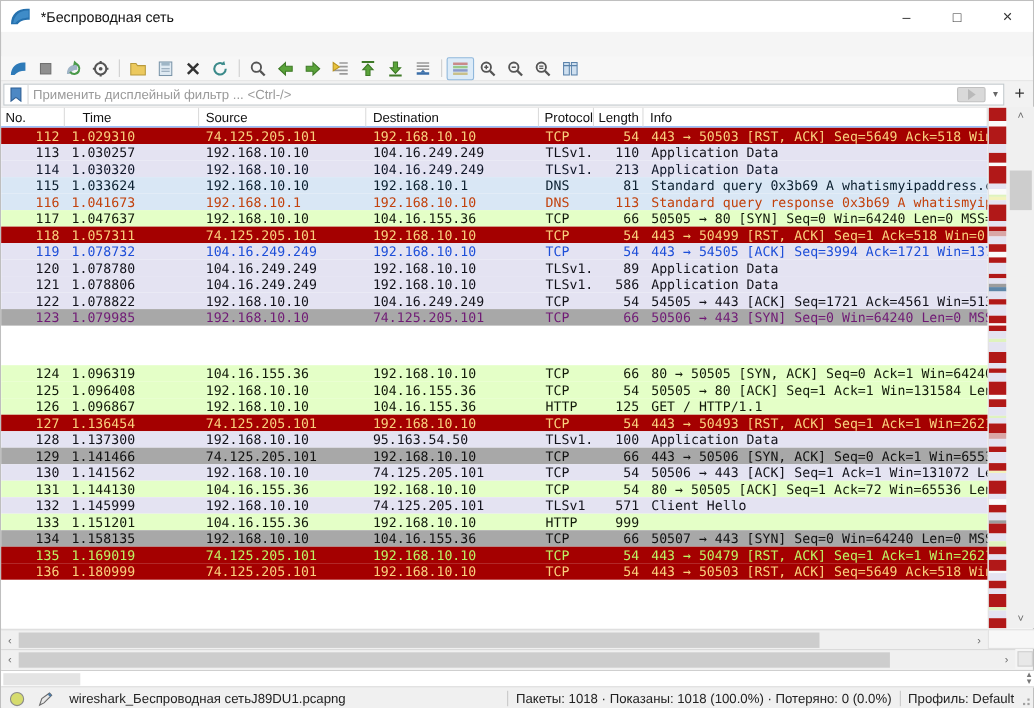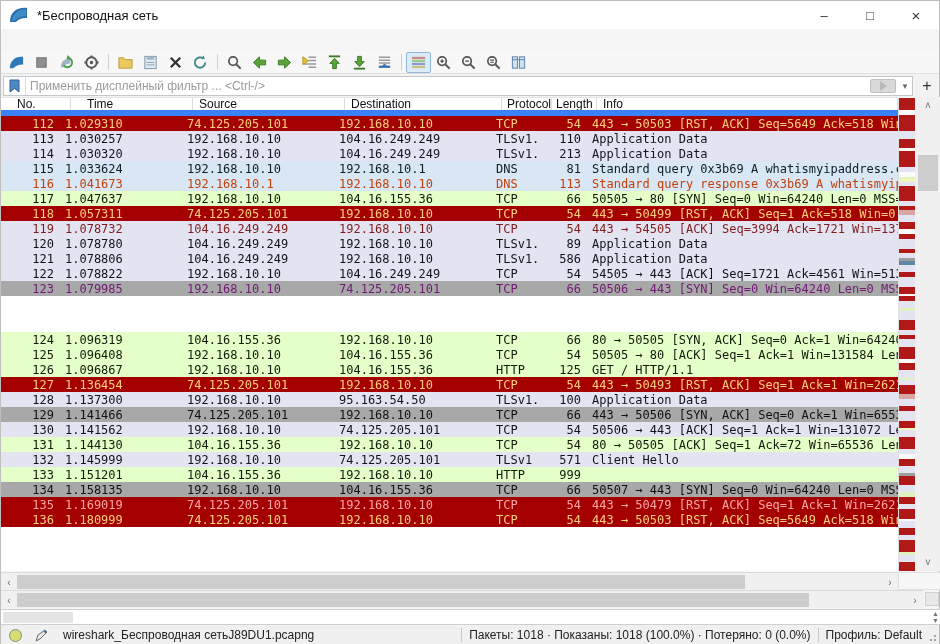--- a/index.html
+++ b/index.html
@@ -29,21 +29,21 @@
   .filterbar { position:absolute; left:0; top:73px; width:100%; height:23px; background:#f2f2f2; display:flex; align-items:center; padding:1px 2px; }
   .filter-input { flex:1; height:20px; background:#fff; border:1px solid #c2c8cc; display:flex; align-items:center; }
   .bookmark-btn { width:22px; height:18px; border-right:1px solid #dadada; display:flex; align-items:center; justify-content:center; }
   .filter-placeholder { flex:1; font-size:12px; color:#9a9a9a; padding-left:4px; white-space:nowrap; overflow:hidden; }
   .apply-btn { width:26px; height:14px; background:#d9d9d9; border:1px solid #c0c0c0; border-radius:2px; margin-right:2px; display:flex; align-items:center; justify-content:center; }
   .apply-arrow { width:0; height:0; border-left:7px solid #b9b9b9; border-top:5px solid transparent; border-bottom:5px solid transparent; }
   .caret-btn { width:14px; height:18px; display:flex; align-items:center; justify-content:center; color:#666; font-size:9px; }
   .plus-btn { width:20px; height:20px; margin-left:4px; display:flex; align-items:center; justify-content:center; font-size:16px; color:#333; }
 
   
-  .table-header { position:absolute; left:0; top:96px; width:897px; height:19px; background:#ffffff; display:flex; border-bottom:6px solid #3b82f6; border-top:1px solid #e5e5e5;padding-left:12px; }
+  .table-header { position:absolute; left:0; top:96px; width:897px; height:19px; background:#ffffff; display:flex; border-bottom:1px solid #3b82f6; border-top:1px solid #e5e5e5; }
   .hcell { font-size:12px; color:#111; display:flex; align-items:center; border-right:1px solid #dcdcdc; overflow:hidden; white-space:nowrap; }
   .rows { position:absolute; left:0; top:115px; width:897px; height:455px; background:#fff; overflow:hidden; }
   .prow { height:15px; display:flex; align-items:center; font-family:"DejaVu Sans Mono","Liberation Mono",monospace; font-size:12px; white-space:nowrap; overflow:hidden; }
   .cell { overflow:hidden; white-space:nowrap; flex-shrink:0; }
   .c-no  { width:58px;  text-align:right; padding-right:5px; }
   .c-time{ width:122px; padding-left:6px; }
   .c-src { width:152px; padding-left:6px; }
   .c-dst { width:157px; padding-left:6px; }
   .c-pro { width:50px;  padding-left:6px; }
   .c-len { width:45px;  text-align:right; padding-right:4px; }
@@ -316,21 +316,21 @@
       </div>
       <div class="prow" style="background: rgb(164, 0, 0); color: rgb(249, 208, 126);">
         <span class="cell c-no">118</span>
         <span class="cell c-time">1.057311</span>
         <span class="cell c-src">74.125.205.101</span>
         <span class="cell c-dst">192.168.10.10</span>
         <span class="cell c-pro">TCP</span>
         <span class="cell c-len">54</span>
         <span class="cell c-inf">443 → 50499 [RST, ACK] Seq=1 Ack=518 Win=0 Len=0</span>
       </div>
-      <div class="prow" style="background: rgb(228, 227, 242); color: #7f1d1d;">
+      <div class="prow" style="background: rgb(228, 227, 242); color: #1d4ed8;">
         <span class="cell c-no">119</span>
         <span class="cell c-time">1.078732</span>
         <span class="cell c-src">104.16.249.249</span>
         <span class="cell c-dst">192.168.10.10</span>
         <span class="cell c-pro">TCP</span>
         <span class="cell c-len">54</span>
         <span class="cell c-inf">443 → 54505 [ACK] Seq=3994 Ack=1721 Win=137216 Len=0</span>
       </div>
       <div class="prow" style="background: rgb(228, 227, 242); color: rgb(18, 18, 26);">
         <span class="cell c-no">120</span>
@@ -459,21 +459,21 @@
       </div>
       <div class="prow" style="background: rgb(168, 168, 168); color: rgb(17, 17, 17);">
         <span class="cell c-no">134</span>
         <span class="cell c-time">1.158135</span>
         <span class="cell c-src">192.168.10.10</span>
         <span class="cell c-dst">104.16.155.36</span>
         <span class="cell c-pro">TCP</span>
         <span class="cell c-len">66</span>
         <span class="cell c-inf">50507 → 443 [SYN] Seq=0 Win=64240 Len=0 MSS=1460 WS=256</span>
       </div>
-      <div class="prow" style="background: rgb(164, 0, 0); color: #fca5a5;">
+      <div class="prow" style="background: rgb(164, 0, 0); color: #bef264;">
         <span class="cell c-no">135</span>
         <span class="cell c-time">1.169019</span>
         <span class="cell c-src">74.125.205.101</span>
         <span class="cell c-dst">192.168.10.10</span>
         <span class="cell c-pro">TCP</span>
         <span class="cell c-len">54</span>
         <span class="cell c-inf">443 → 50479 [RST, ACK] Seq=1 Ack=1 Win=262144 Len=0</span>
       </div>
       <div class="prow" style="background: rgb(164, 0, 0); color: rgb(249, 208, 126);">
         <span class="cell c-no">136</span>

